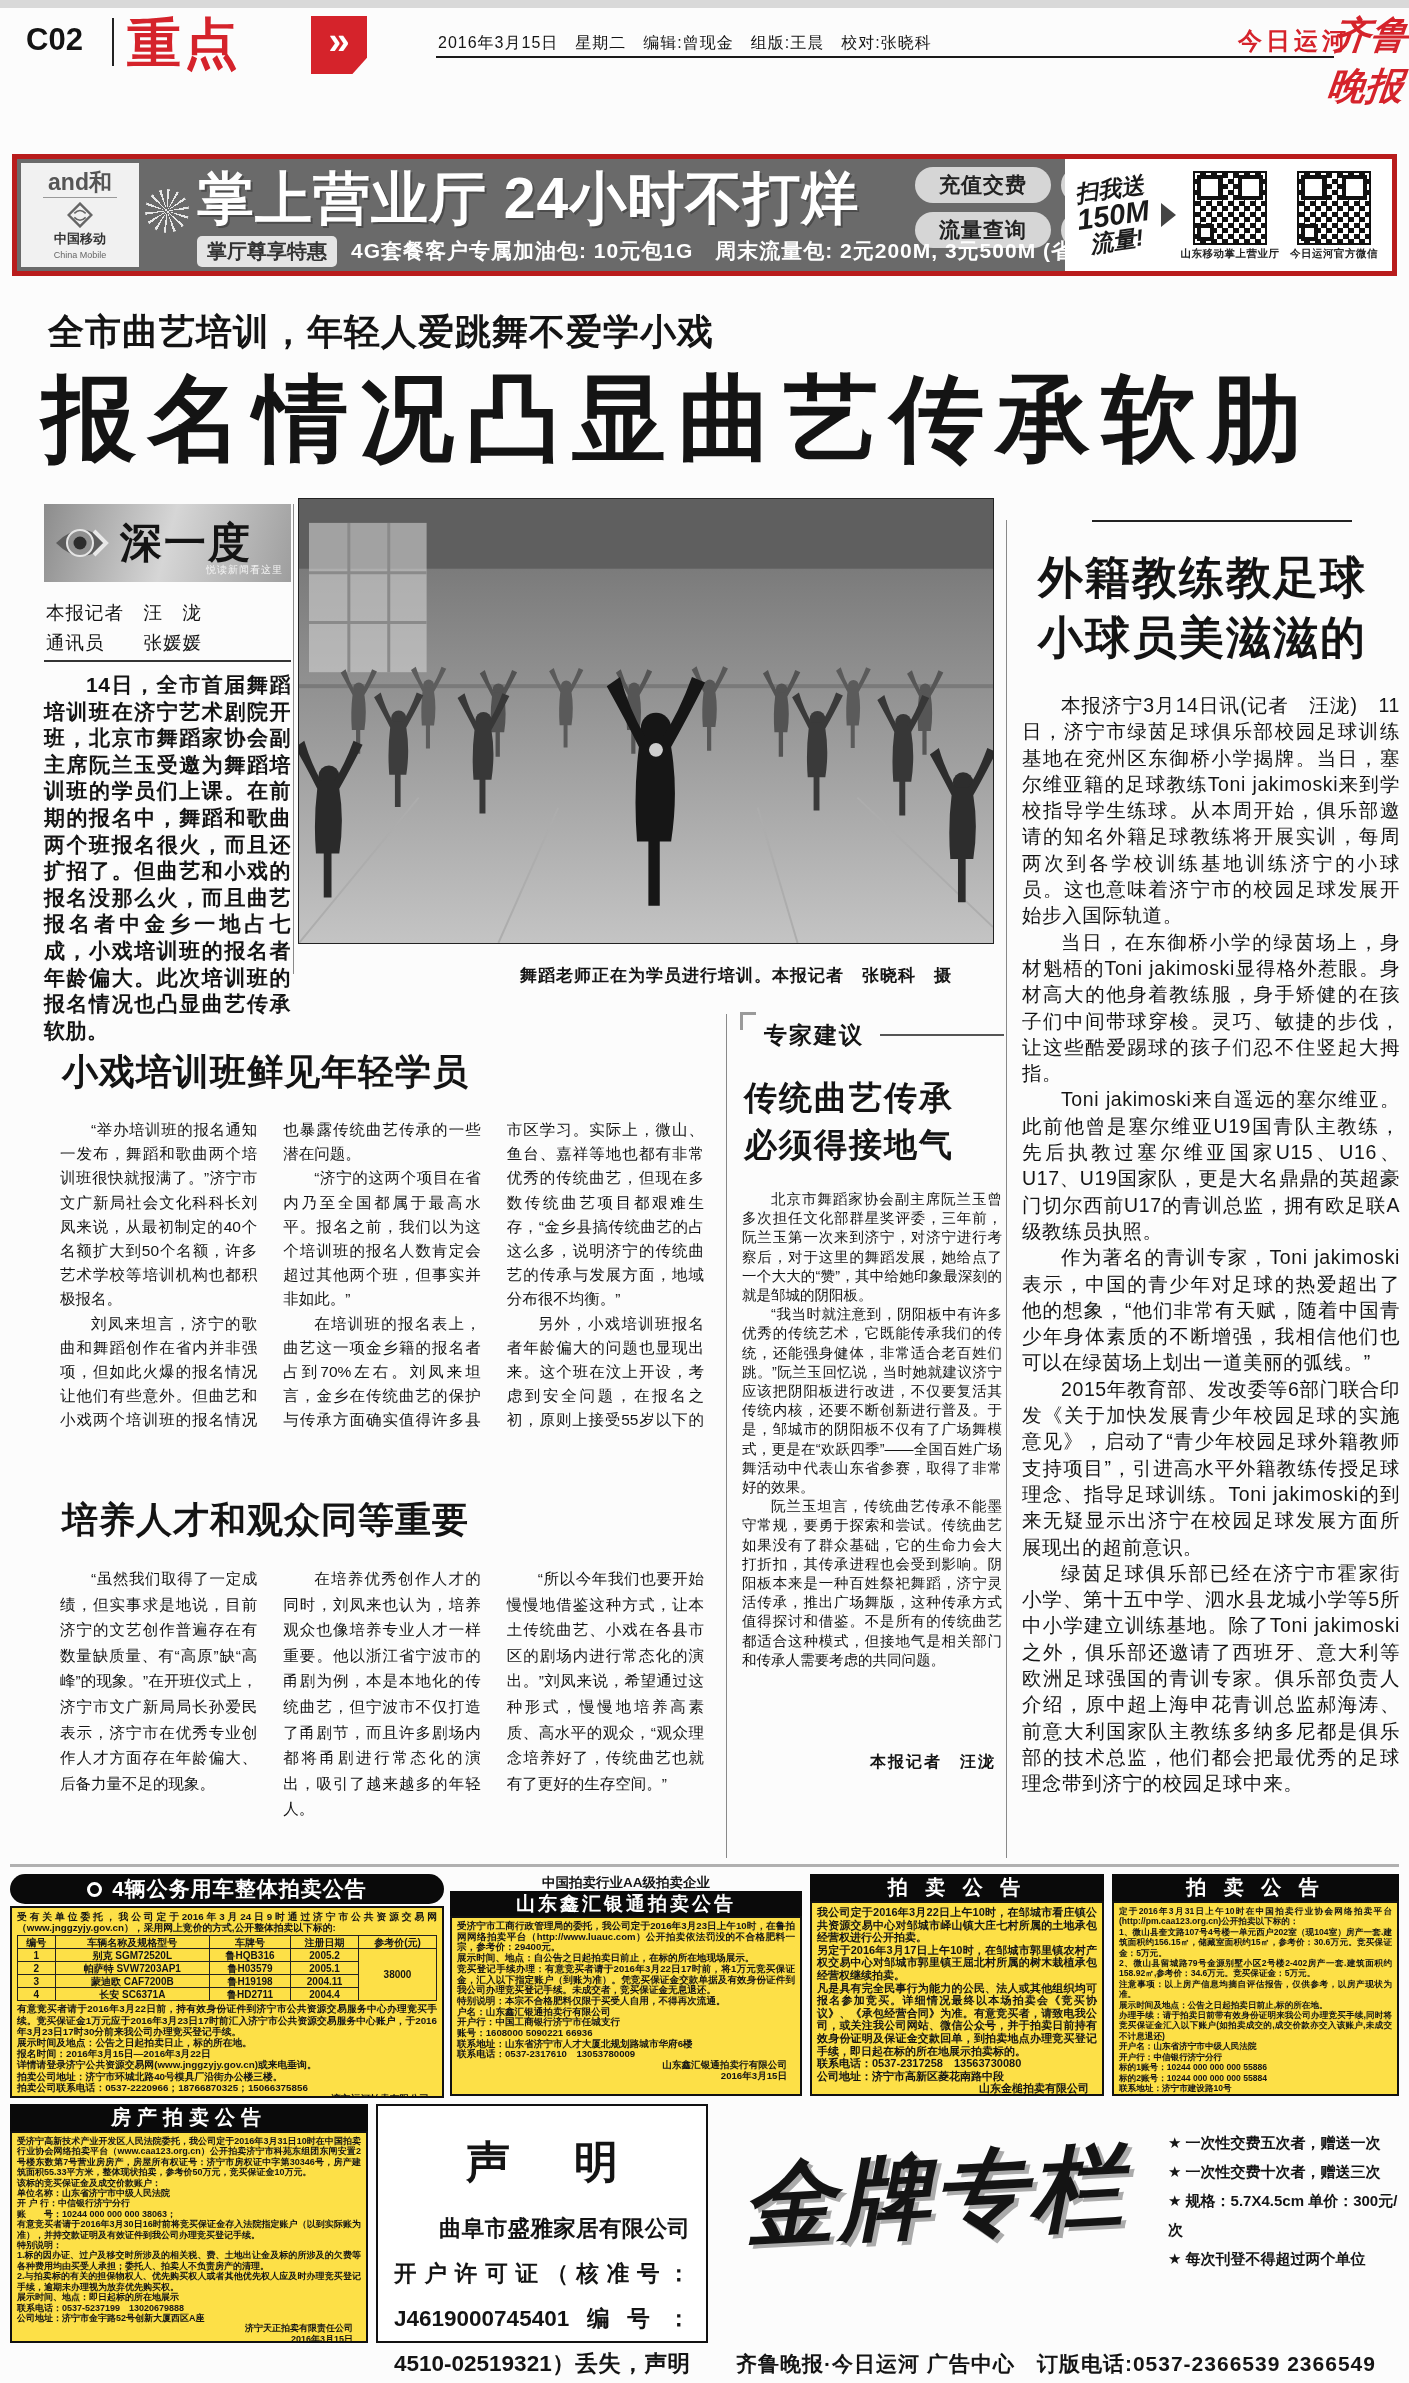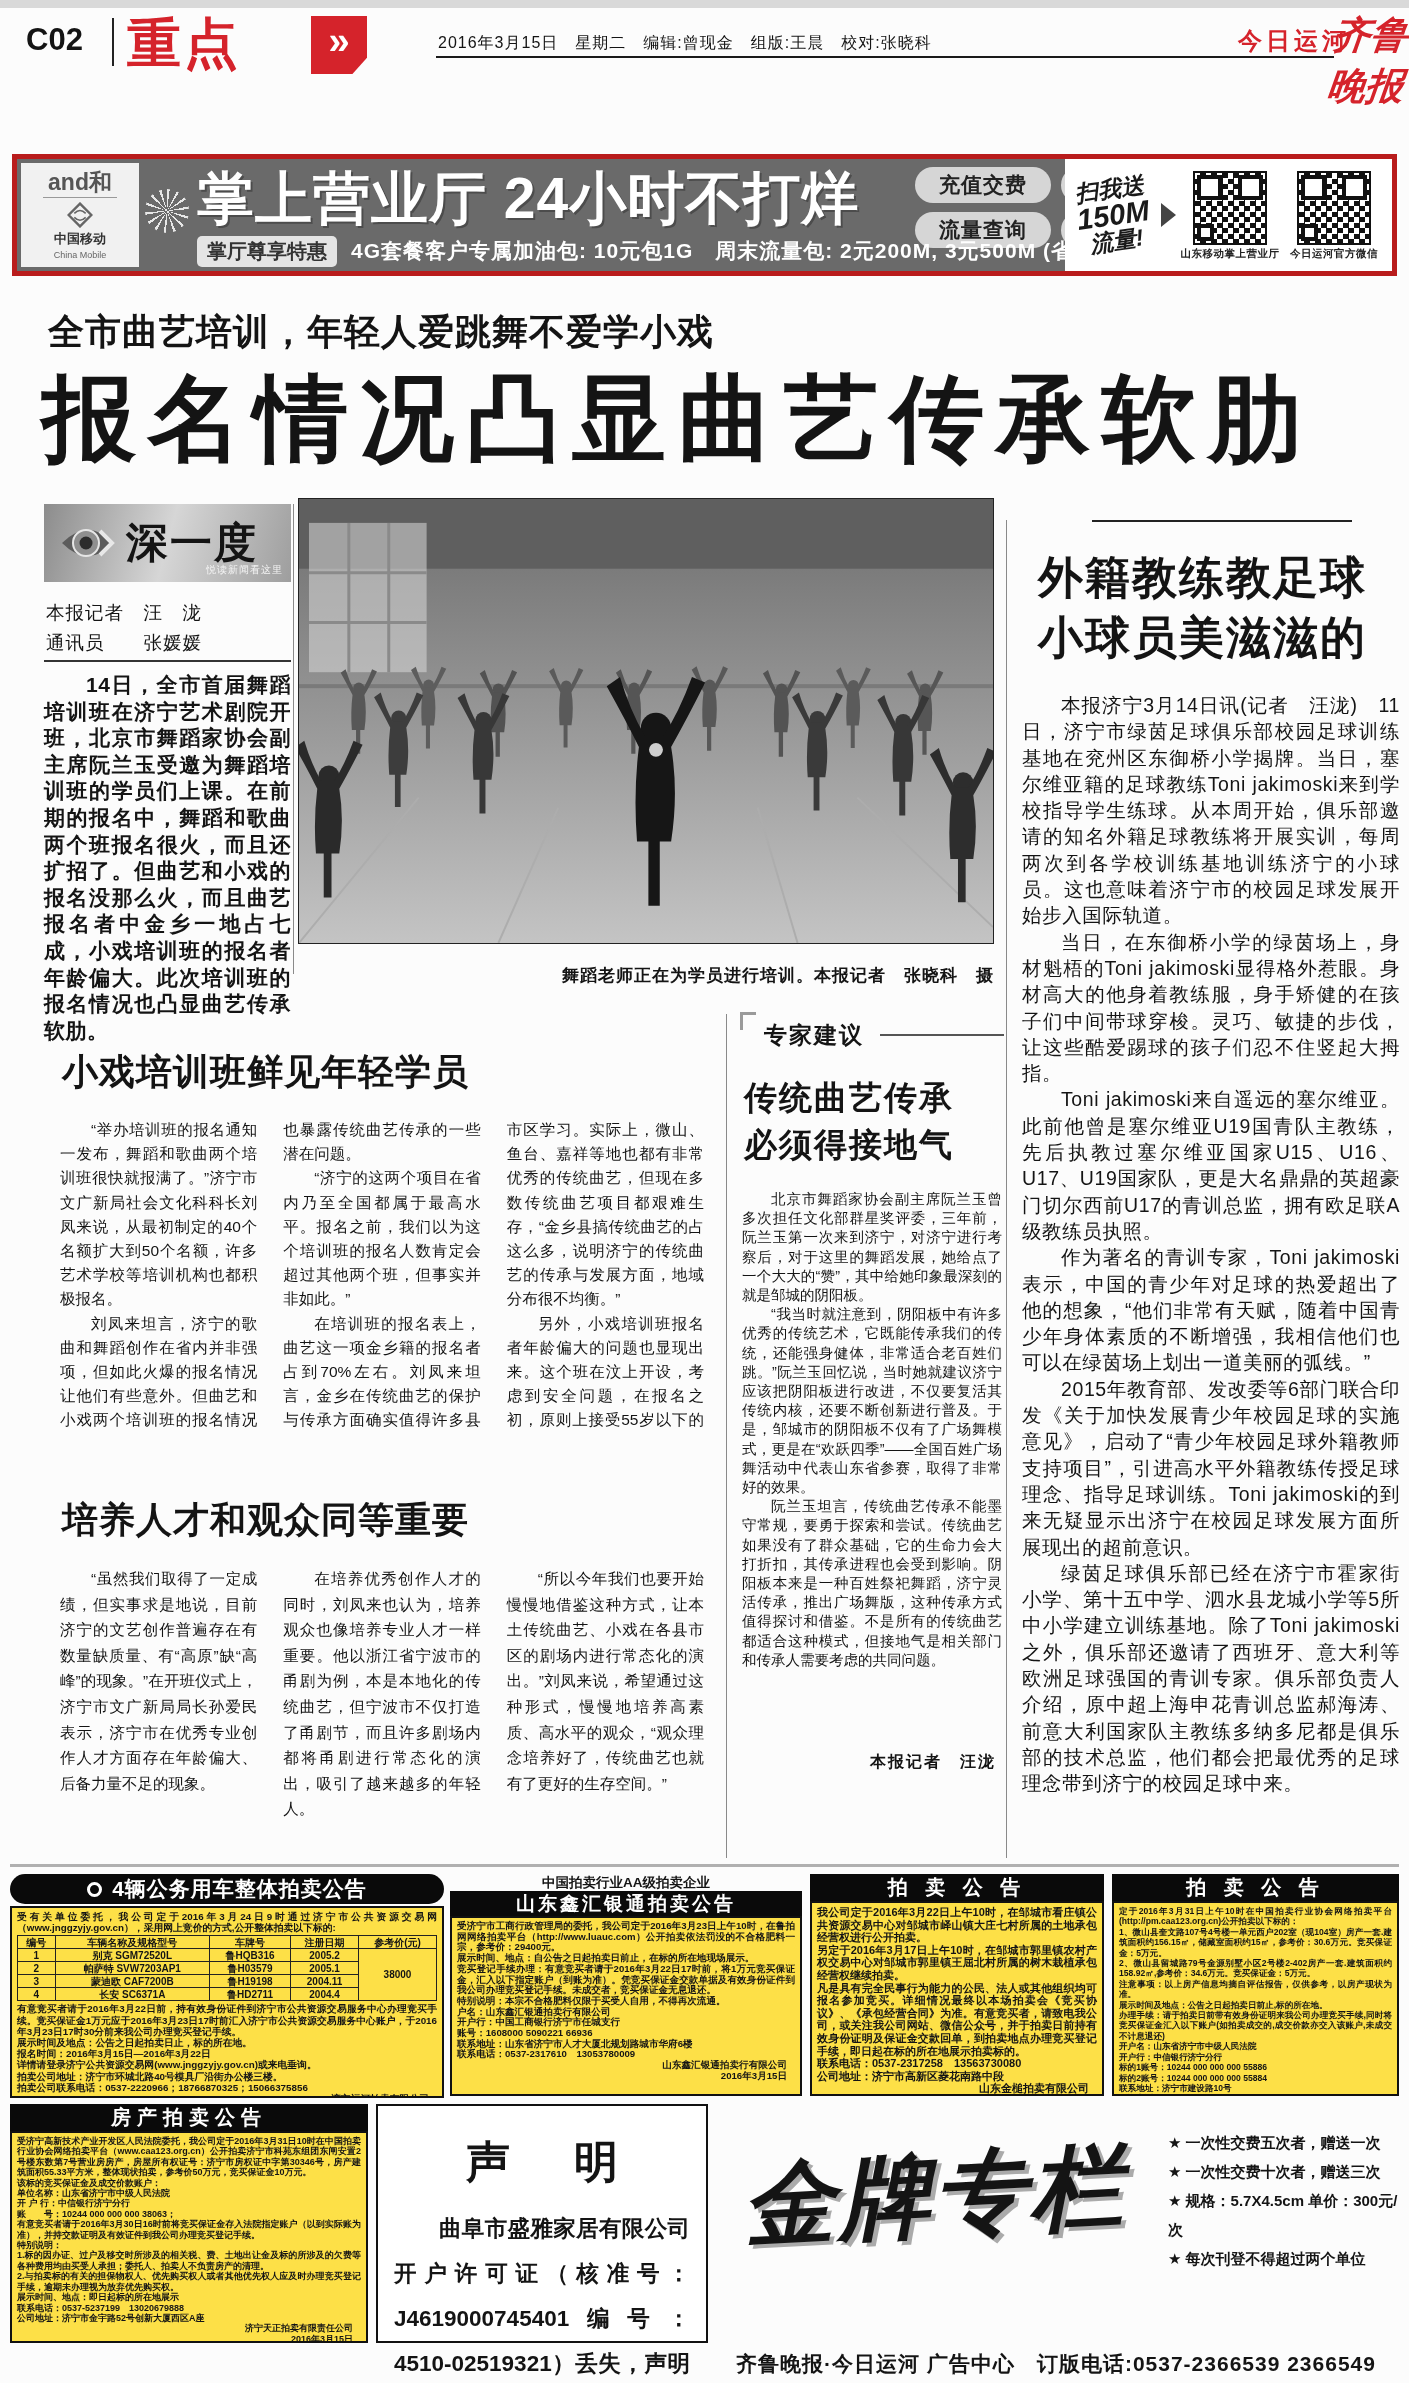--- a/index.html
+++ b/index.html
@@ -55,34 +55,34 @@
 .qr::before{top:2px;left:2px}
 .qr::after{top:2px;right:2px}
 .qr i{bottom:2px;left:2px;display:block}
 .qlab{font-size:10.5px;font-weight:700;color:#222;letter-spacing:.5px}
 
 
 #kicker{left:48px;top:300px;font-size:36px;font-weight:800;letter-spacing:1px}
 #main-title{left:42px;top:348px;font-size:94px;font-weight:900;letter-spacing:12px;white-space:nowrap}
 
 
-#deep-logo{left:44px;top:496px;width:247px;height:78px;display:flex;align-items:center;padding:4px 16px;
+#deep-logo{left:44px;top:496px;width:247px;height:78px;display:flex;align-items:center;padding:4px 10px;
   background:linear-gradient(105deg,#8c8c8c,#d6d6d6 50%,#9e9e9e)}
 #deep-logo .dtitle{font-size:42px;font-weight:900;letter-spacing:2px;margin-left:10px}
 #deep-tag{position:absolute;right:8px;bottom:5px;font-size:10px;color:#f4f4f4;letter-spacing:1px}
 #lead-byline{left:46px;top:590px;width:244px;font-size:18.5px;line-height:30px;letter-spacing:1px}
 #lead-rule{left:44px;top:652px;width:247px;height:2px;background:#333}
 #lead-intro{left:44px;top:664px;width:247px;font-size:21px;font-weight:600;line-height:26.6px;
   text-align:justify;letter-spacing:.5px}
 p.ind{text-indent:2em}
 
 
 #photo{left:298px;top:490px;width:696px;height:446px;border:1px solid #222;background:#888}
 #photo svg{display:block;width:100%;height:100%}
-#caption{left:520px;top:956px;width:474px;font-size:17px;font-weight:700;text-align:right;letter-spacing:1px}
+#caption{left:520px;top:956px;width:474px;font-size:17px;font-weight:700;text-align:left;letter-spacing:1px}
 
 
 .vl{position:absolute;width:1px;background:#8a8a8a}
 #vl1{left:293px;top:496px;height:470px}
 #vl2{left:1006px;top:512px;height:1338px}
 #vl3{left:726px;top:1006px;height:844px}
 
 
 #soccer-topline{left:1092px;top:512px;width:260px;height:2px;background:#222}
 #soccer-title{left:1038px;top:540px;font-size:45px;font-weight:900;line-height:60px;letter-spacing:2px}

